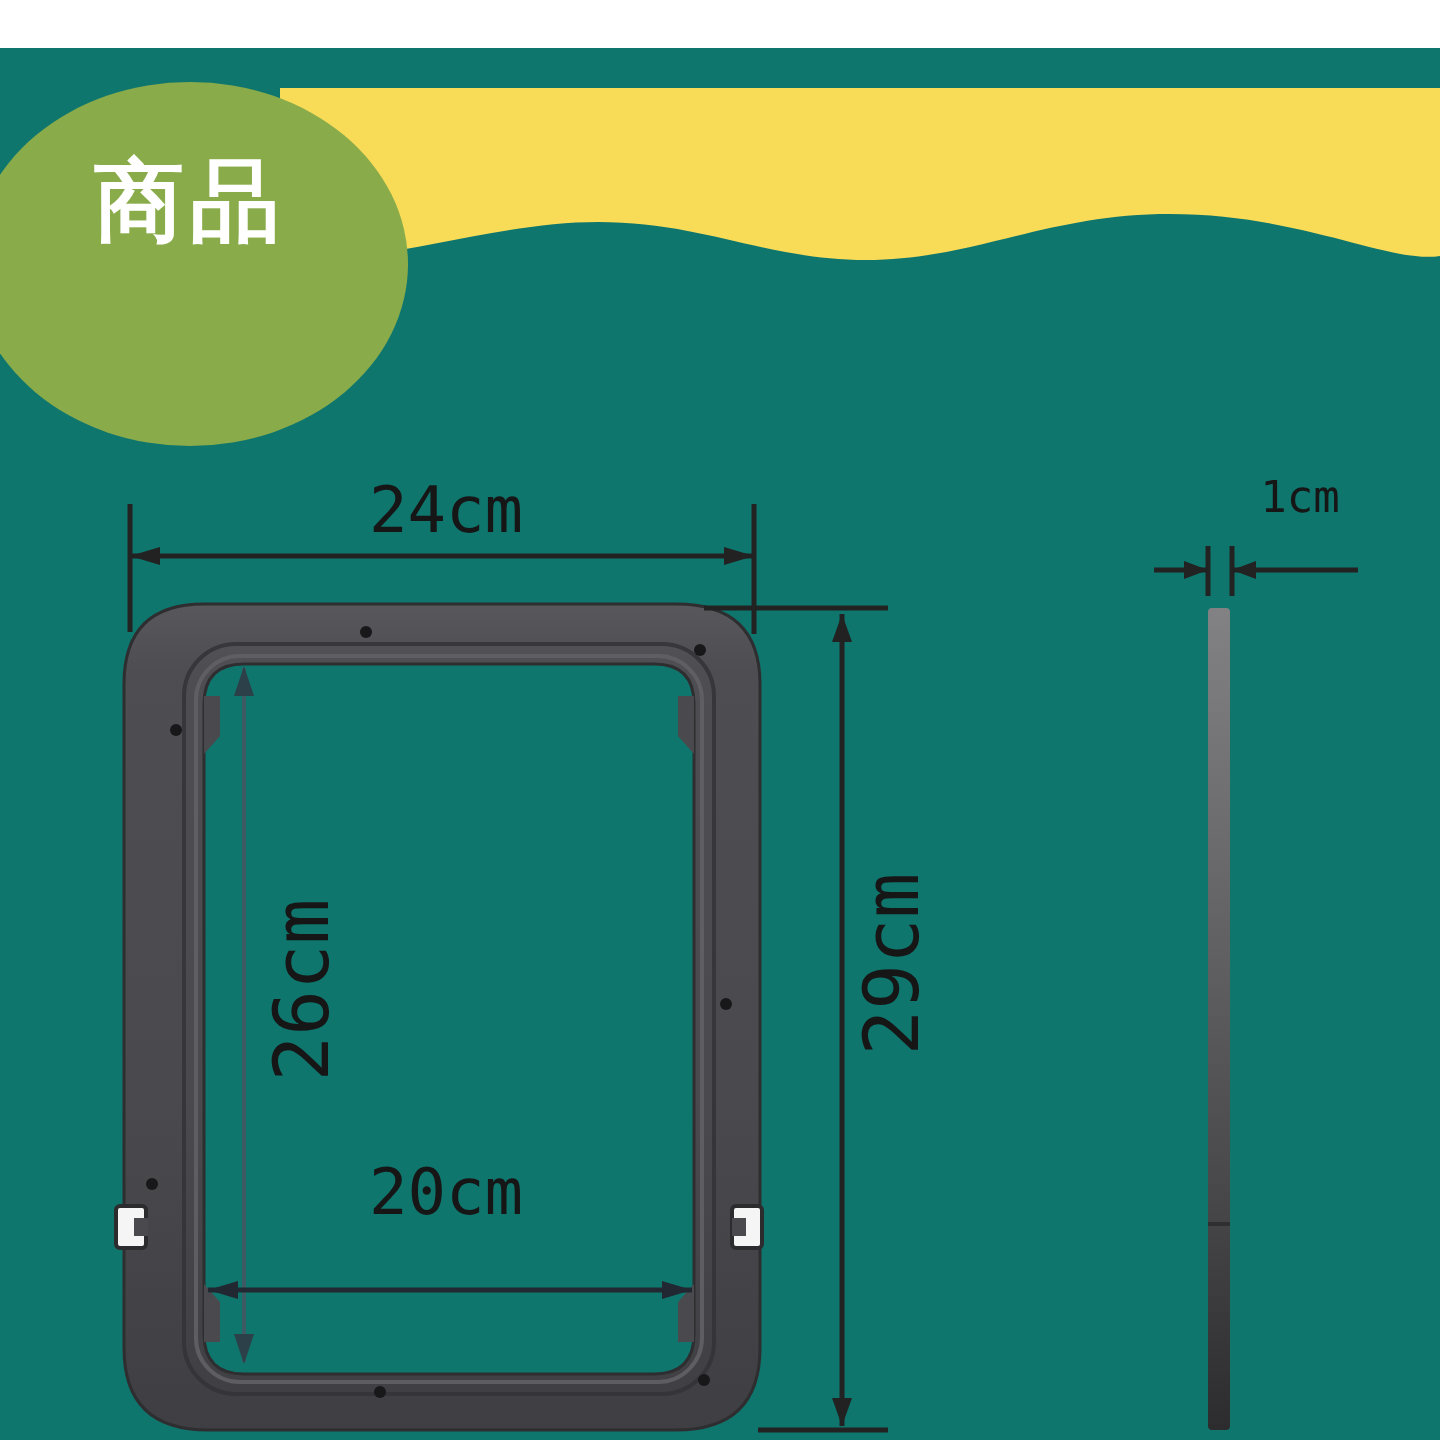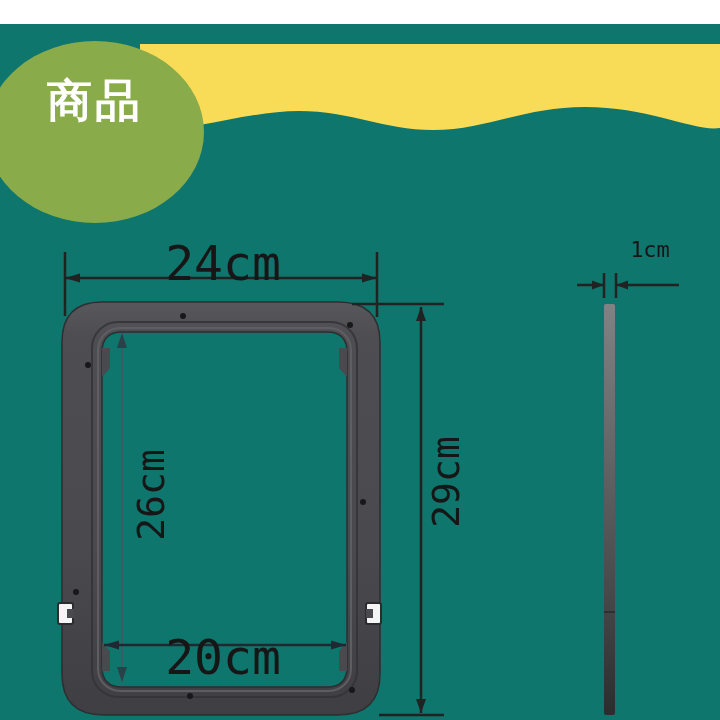--- a/index.html
+++ b/index.html
@@ -4,21 +4,21 @@
 <style>
   html,body{margin:0;padding:0;background:#ffffff;}
   .stage{
     position:relative;width:720px;height:720px;overflow:hidden;
     background:#0f766e;font-family:"DejaVu Sans",sans-serif;margin-top:24px;
   }
   .stage svg{position:absolute;left:0;top:0;}
   .label{
     position:absolute;color:#161616;
     font-family:"DejaVu Sans Mono",monospace;
-    font-size:48px;line-height:1.0;text-align:center;
+    font-size:32px;line-height:1.0;text-align:center;
     letter-spacing:0px;white-space:nowrap;
   }
   .label.vert{
     transform:translate(-50%,-50%) rotate(-90deg);
     transform-origin:center center;
     font-size:38px;width:auto;
   }
   .badge-text{
     position:absolute;left:16px;top:52px;width:158px;
     text-align:center;color:#ffffff;font-weight:bold;
@@ -133,17 +133,17 @@
   <div class="badge-text">
     <span>商品</span>
   </div>
 
   <div class="label" style="left:153px;top:215px;width:140px;">24cm</div>
 
   <div class="label vert" style="left:446px;top:458px;">29cm</div>
 
   <div class="label vert" style="left:151px;top:471px;">26cm</div>
 
-  <div class="label" style="left:153px;top:609px;width:140px;">20cm</div>
+  <div class="label" style="left:153px;top:556px;width:140px;">20cm</div>
 
   <div class="label" style="left:612px;top:215px;width:76px;font-size:22px;">1cm</div>
 
 </div>
 
 </body></html>

